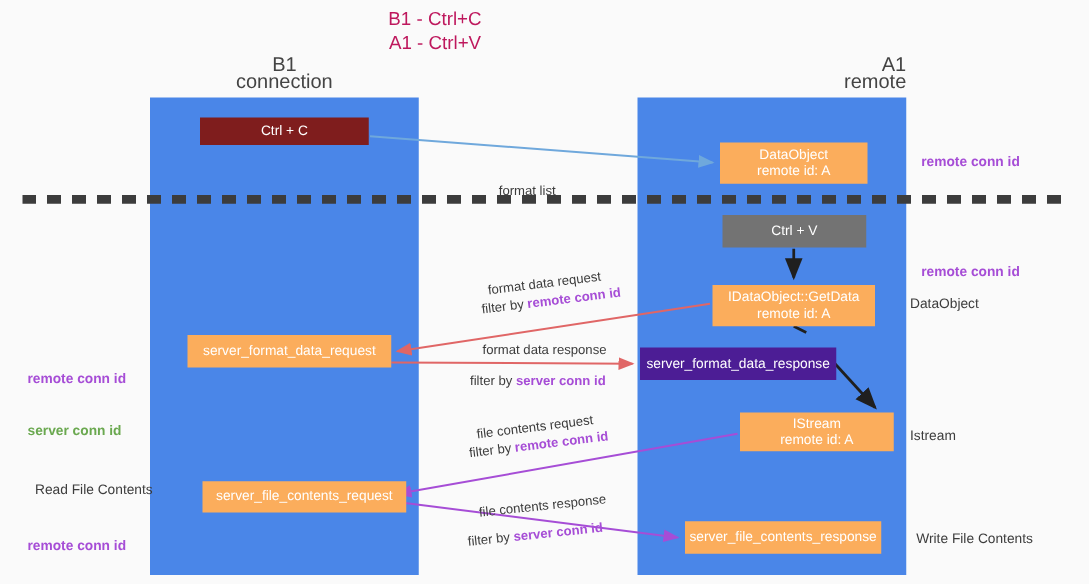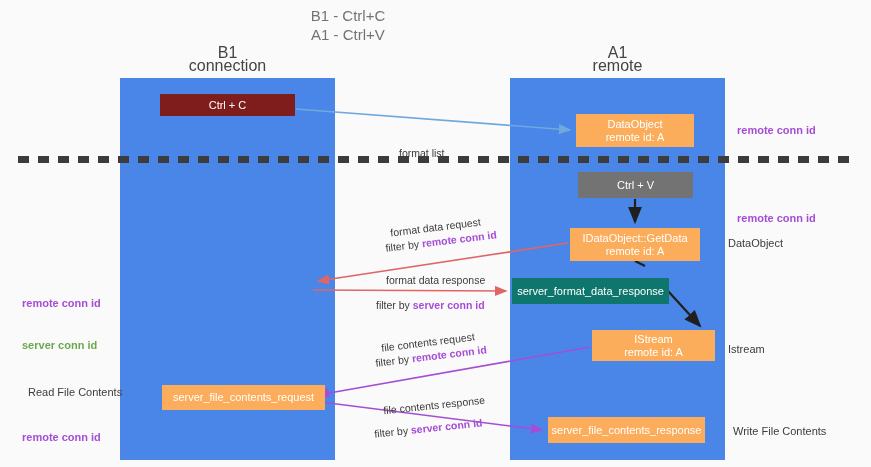--- a/index.html
+++ b/index.html
@@ -12,32 +12,32 @@
     position:relative;
   }
   #stage{position:absolute;left:0;top:0;width:871px;height:467px;}
   .abs{position:absolute;}
 
   
   #title{
     left:0;top:6px;width:696px;
     text-align:center;
     font-size:15px;line-height:19px;
-    color:#737373;
+    color:#be185d;
     white-space:pre;
   }
 
   
   .col-head{
     font-size:16px;line-height:13px;
     text-align:center;color:#444;
     white-space:pre;
   }
   #head-b1{left:120px;top:46px;width:215px;}
-  #head-a1{left:510px;top:46px;width:215px;}
+  #head-a1{left:510px;top:46px;width:215px;text-align:right;}
 
   
   .lane{background:#4a86e8;}
   #lane-b1{left:120px;top:78px;width:215px;height:382px;}
   #lane-a1{left:510px;top:78px;width:215px;height:382px;}
 
   
   #divider{
     left:18px;top:156px;width:836px;height:7px;
     background:repeating-linear-gradient(to right,
@@ -53,21 +53,21 @@
     font-size:11px;line-height:13px;
     white-space:pre;
     padding:2px 4px;
   }
 
   #n-ctrlc{left:160px;top:94px;width:135px;height:22px;background:#7f1d1d;}
   #n-idataobject{left:576px;top:114px;width:118px;height:33px;background:#fbad5c;}
   #n-ctrlv{left:578px;top:172px;width:115px;height:26px;background:#737373;}
   #n-getdata{left:570px;top:228px;width:130px;height:33px;background:#fbad5c;}
   #n-fmtreq{left:150px;top:268px;width:163px;height:26px;background:#fbad5c;}
-  #n-fmtresp{left:512px;top:278px;width:157px;height:26px;background:#0f766e;}
+  #n-fmtresp{left:512px;top:278px;width:157px;height:26px;background:#4c1d95;}
   #n-istream{left:592px;top:330px;width:123px;height:31px;background:#fbad5c;}
   #n-filereq{left:162px;top:385px;width:163px;height:25px;background:#fbad5c;}
   #n-fileresp{left:548px;top:417px;width:157px;height:26px;background:#fbad5c;}
 
   
   .side{font-size:11px;line-height:14px;white-space:pre;}
   .purple{color:#a64dd6;font-weight:bold;}
   .green-t{color:#6aa84f;font-weight:bold;}
   .plain{color:#3c3c3c;}
 
@@ -151,20 +151,21 @@
 
     <path d="M313,401 L542,430" stroke="#a64dd6" stroke-width="1.6" fill="none" marker-end="url(#ar-purple)"></path>
   </svg>
 
   <div class="abs node" id="n-ctrlc">Ctrl + C</div>
   <div class="abs node" id="n-idataobject">DataObject
 remote id: A</div>
   <div class="abs node" id="n-ctrlv">Ctrl + V</div>
   <div class="abs node" id="n-getdata">IDataObject::GetData
 remote id: A</div>
+  <div class="abs node" id="n-fmtreq">server_format_data_request</div>
   <div class="abs node" id="n-fmtresp">server_format_data_response</div>
   <div class="abs node" id="n-istream">IStream
 remote id: A</div>
   <div class="abs node" id="n-filereq">server_file_contents_request</div>
   <div class="abs node" id="n-fileresp">server_file_contents_response</div>
 
   <div class="abs side purple" id="s-remote1">remote conn id</div>
   <div class="abs side purple" id="s-remote2">remote conn id</div>
   <div class="abs side plain" id="s-dataobject">DataObject</div>
   <div class="abs side plain" id="s-istream">Istream</div>

